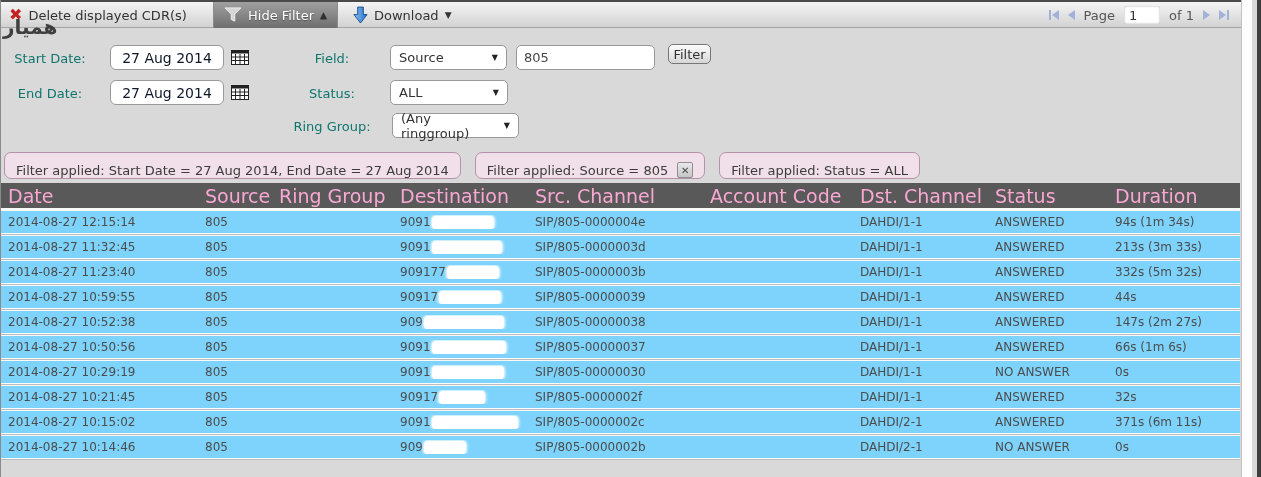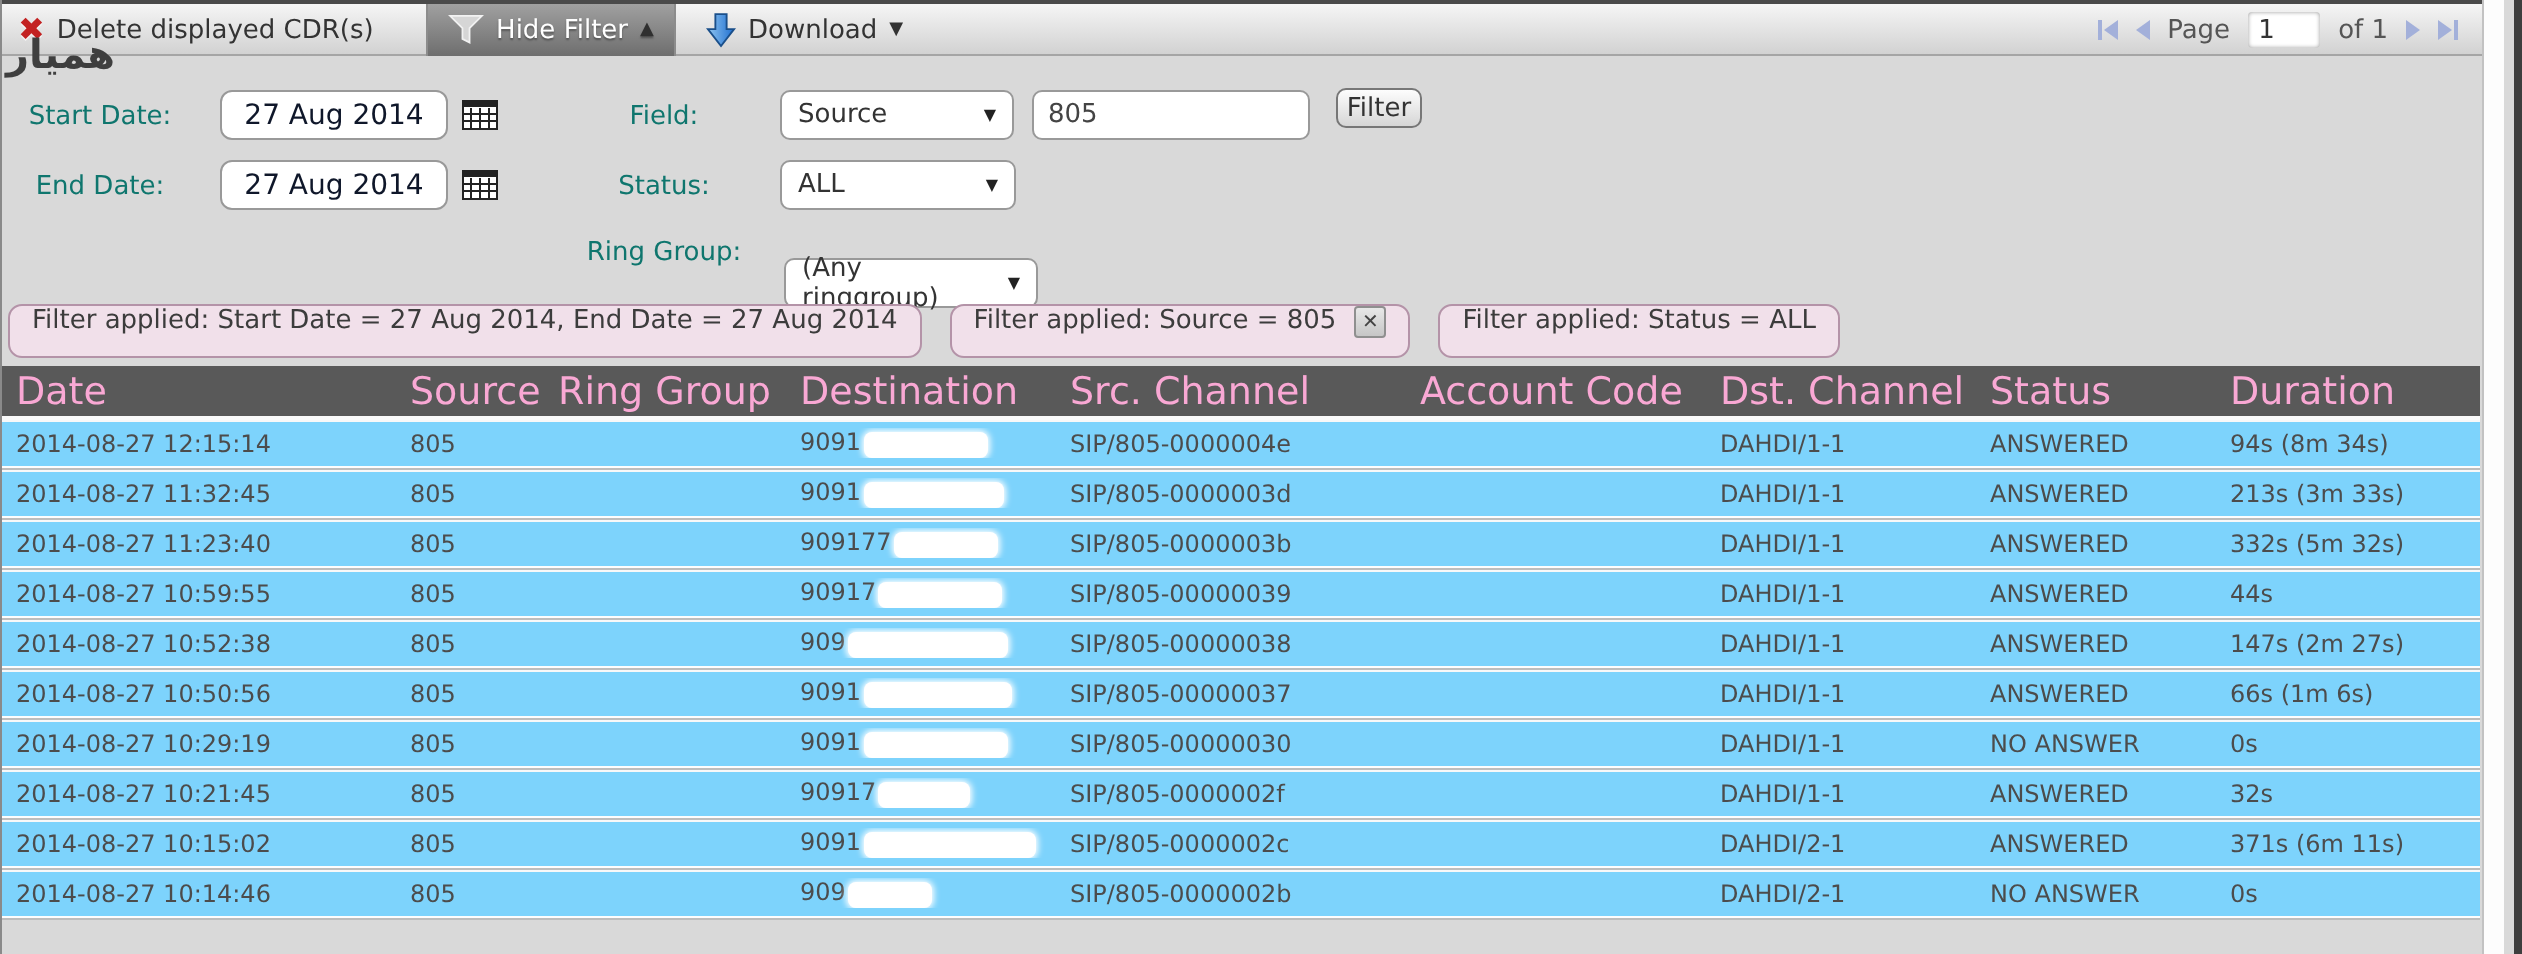--- a/index.html
+++ b/index.html
@@ -50,21 +50,21 @@
   .sel-caret { font-size:8px; color:#222; margin-left:8px; }
   .text-input { position:absolute; left:516px; top:45px; width:139px; height:25px; border:1px solid #999;
                 border-radius:5px; background:#fff; font-size:13px; color:#444; padding-left:7px;
                 font-family:"DejaVu Sans", sans-serif; }
   .filter-btn { position:absolute; left:668px; top:44px; width:43px; height:20px; border:1px solid #777;
                 border-radius:5px; background:linear-gradient(#fdfdfd,#d6d6d6); font-size:13px; color:#333;
                 cursor:pointer; font-family:"DejaVu Sans", sans-serif; }
 
   
   .badges { position:absolute; left:4px; top:152px; display:flex; gap:14px; align-items:center; }
-  .badge { display:flex; align-items:flex-start; height:27px; padding:0 11px; background:#f1e0ea;
+  .badge { display:flex; align-items:flex-end; height:27px; padding:0 11px; background:#f1e0ea;
            border:1px solid #b493a8; border-radius:7px; font-size:13px; color:#3c3c3c; white-space:nowrap; }
   .badge-close { display:inline-flex; align-items:center; justify-content:center; width:16px; height:16px;
                  margin-left:9px; background:linear-gradient(#e8e8e8,#c6c6c6); border:1px solid #8f8f8f;
                  border-radius:2px; font-size:10px; color:#444; cursor:pointer; }
 
   
   .cdr-table { position:absolute; left:0; top:183px; width:1240px; }
   .thead { display:flex; align-items:center; height:27px; background:#595959; border-bottom:2px solid #fafafa; }
   .hcell { font-size:19px; color:#f9a8d4; padding-left:8px; overflow:hidden; white-space:nowrap; }
   .trow { display:flex; align-items:center; height:24px; background:#7dd3fc;
@@ -165,21 +165,21 @@
     <input class="text-input" value="805" style="">
     <button class="filter-btn">Filter</button>
 
     <div class="flabel" style="left:282px; top:86px;">Status:</div>
     <div class="selbox" style="left:390px; top:80px; width:118px;">
       <span>ALL</span>
       <span class="sel-caret">▼</span>
     </div>
 
     <div class="flabel" style="left:282px; top:119px;">Ring Group:</div>
-    <div class="selbox" style="left:392px; top:113px; width:127px;margin-top:16px;">
+    <div class="selbox" style="left:392px; top:113px; width:127px;">
       <span>(Any ringgroup)</span>
       <span class="sel-caret">▼</span>
     </div>
   </div>
 
   <div class="badges">
     <div class="badge">
       <span>Filter applied: Start Date = 27 Aug 2014, End Date = 27 Aug 2014</span>
     </div>
     <div class="badge">
@@ -206,21 +206,21 @@
     <div>
         <div class="trow">
           <div class="cell c0"><span>2014-08-27 12:15:14</span></div>
           <div class="cell c1"><span>805</span></div>
           <div class="cell c2"><span></span></div>
           <div class="cell c3"><span>9091</span><span class="redact" style="width: 62px;"></span></div>
           <div class="cell c4"><span>SIP/805-0000004e</span></div>
           <div class="cell c5"><span></span></div>
           <div class="cell c6"><span>DAHDI/1-1</span></div>
           <div class="cell c7"><span>ANSWERED</span></div>
-          <div class="cell c8"><span>94s (8m 34s)</span></div>
+          <div class="cell c8"><span>94s (1m 34s)</span></div>
         </div>
         <div class="trow">
           <div class="cell c0"><span>2014-08-27 11:32:45</span></div>
           <div class="cell c1"><span>805</span></div>
           <div class="cell c2"><span></span></div>
           <div class="cell c3"><span>9091</span><span class="redact" style="width: 70px;"></span></div>
           <div class="cell c4"><span>SIP/805-0000003d</span></div>
           <div class="cell c5"><span></span></div>
           <div class="cell c6"><span>DAHDI/1-1</span></div>
           <div class="cell c7"><span>ANSWERED</span></div>

